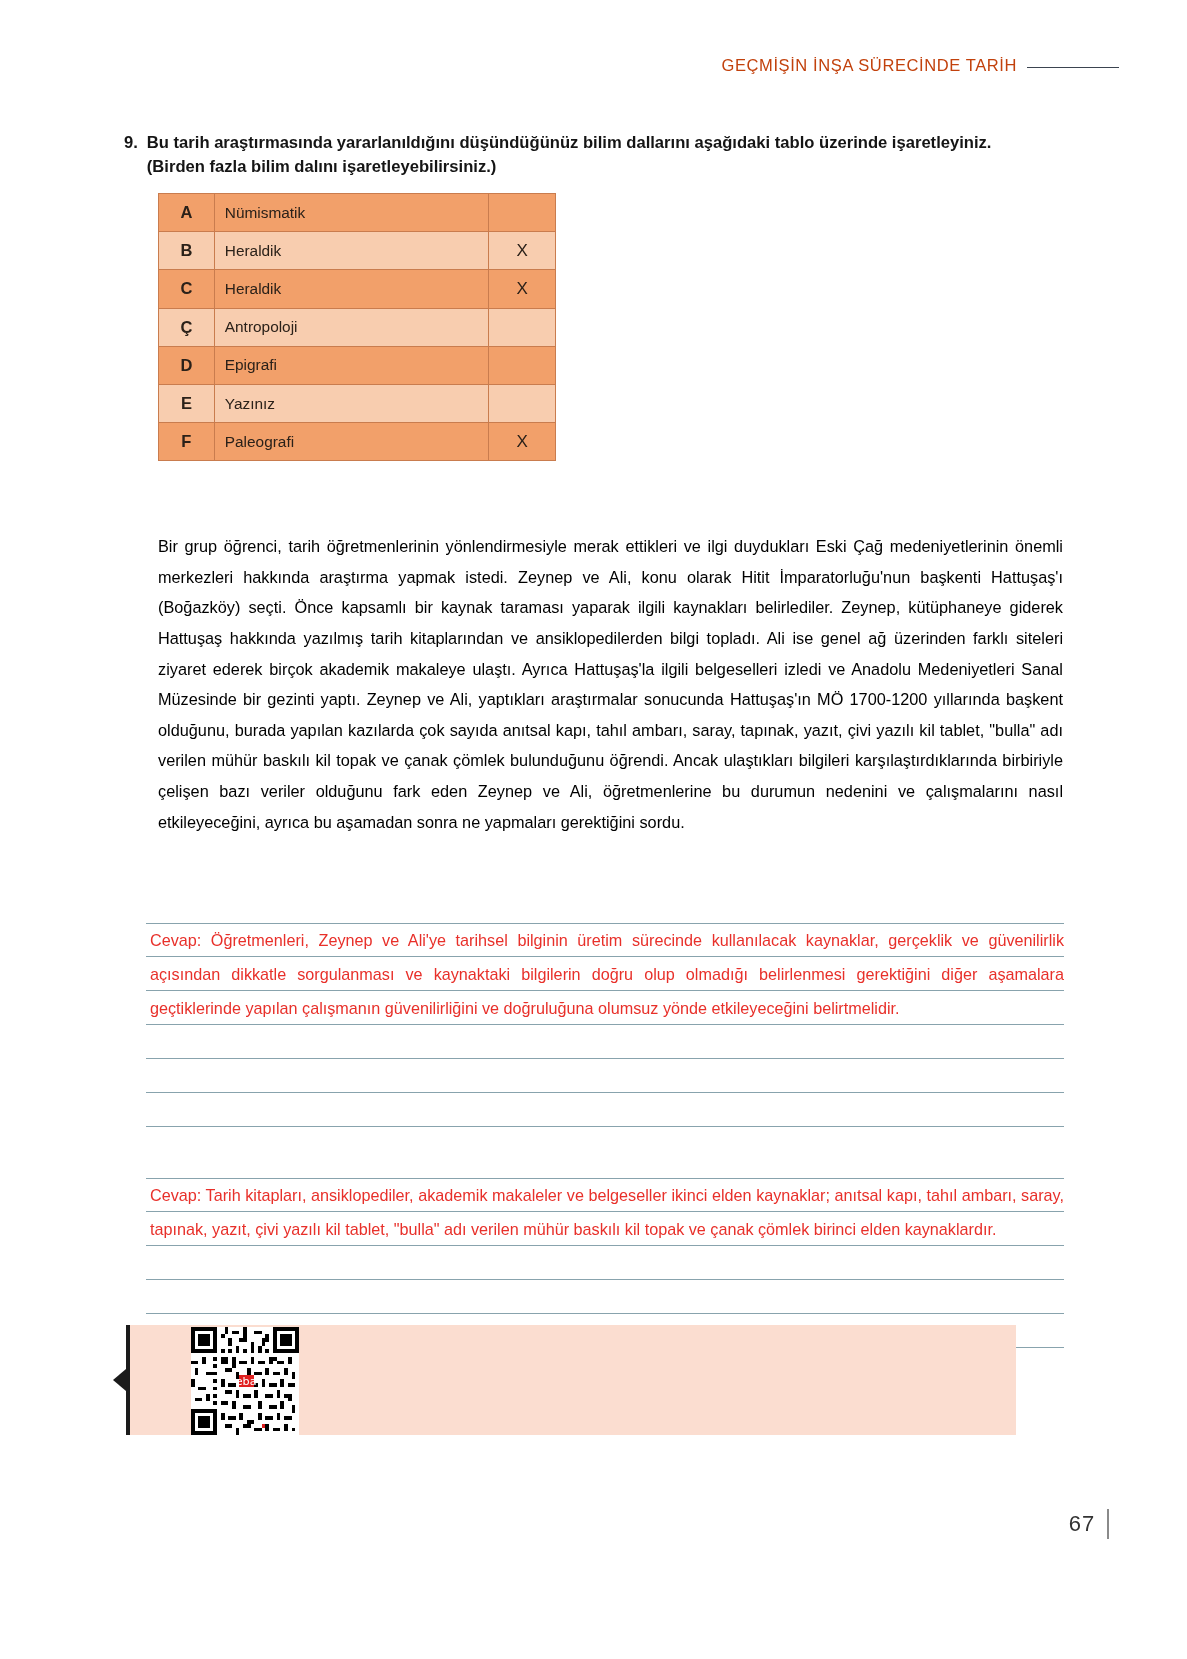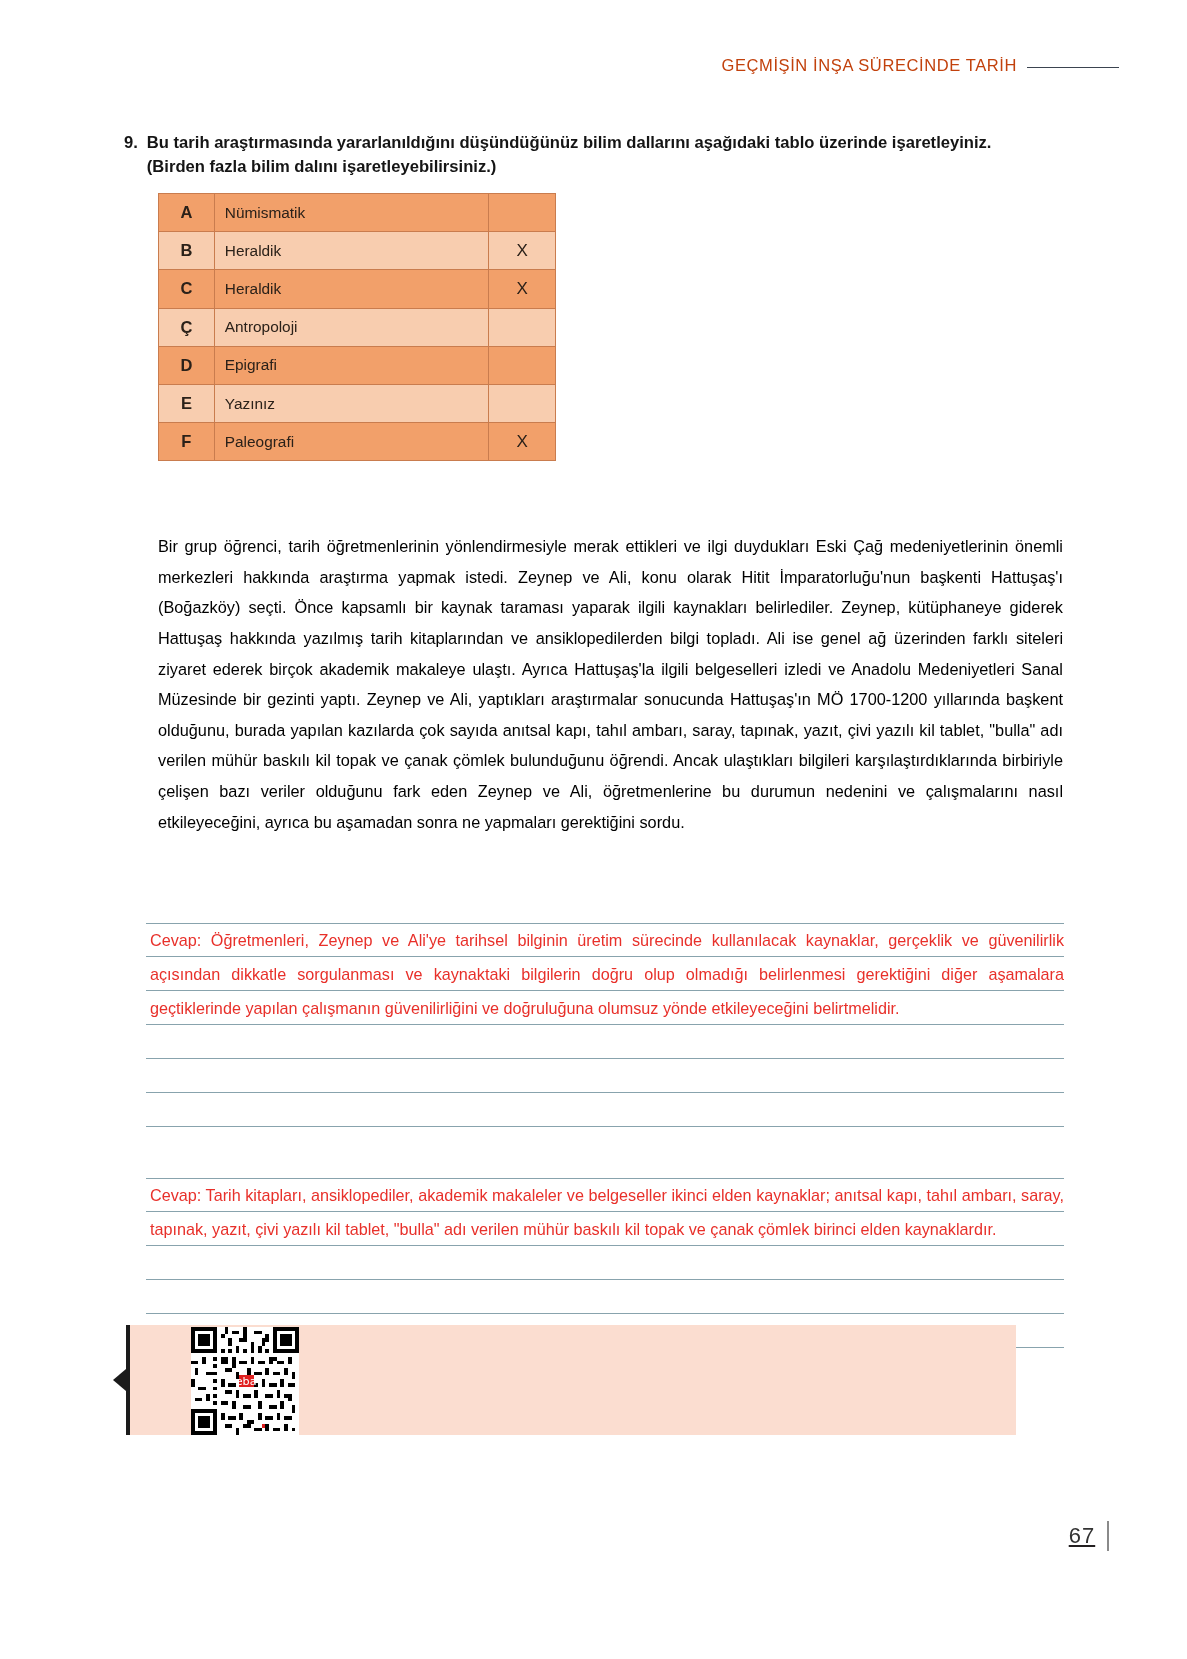--- a/index.html
+++ b/index.html
@@ -181,25 +181,24 @@
     height: 108px;
     position: relative;
     background: #ffffff;
   }
   .qr svg { display: block; }
 
   
   .page-number {
     position: absolute;
     right: 78px;
-    bottom: 108px;
+    bottom: 120px;
     display: flex;
     align-items: center;
     gap: 12px;
-    text-decoration: underline;
   }
   .pn-text {
     font-size: 22px;
     color: #333;
     letter-spacing: 1px;
   }
   .pn-rule {
     width: 1.8px;
     height: 30px;
     background: #8a8a8a;

